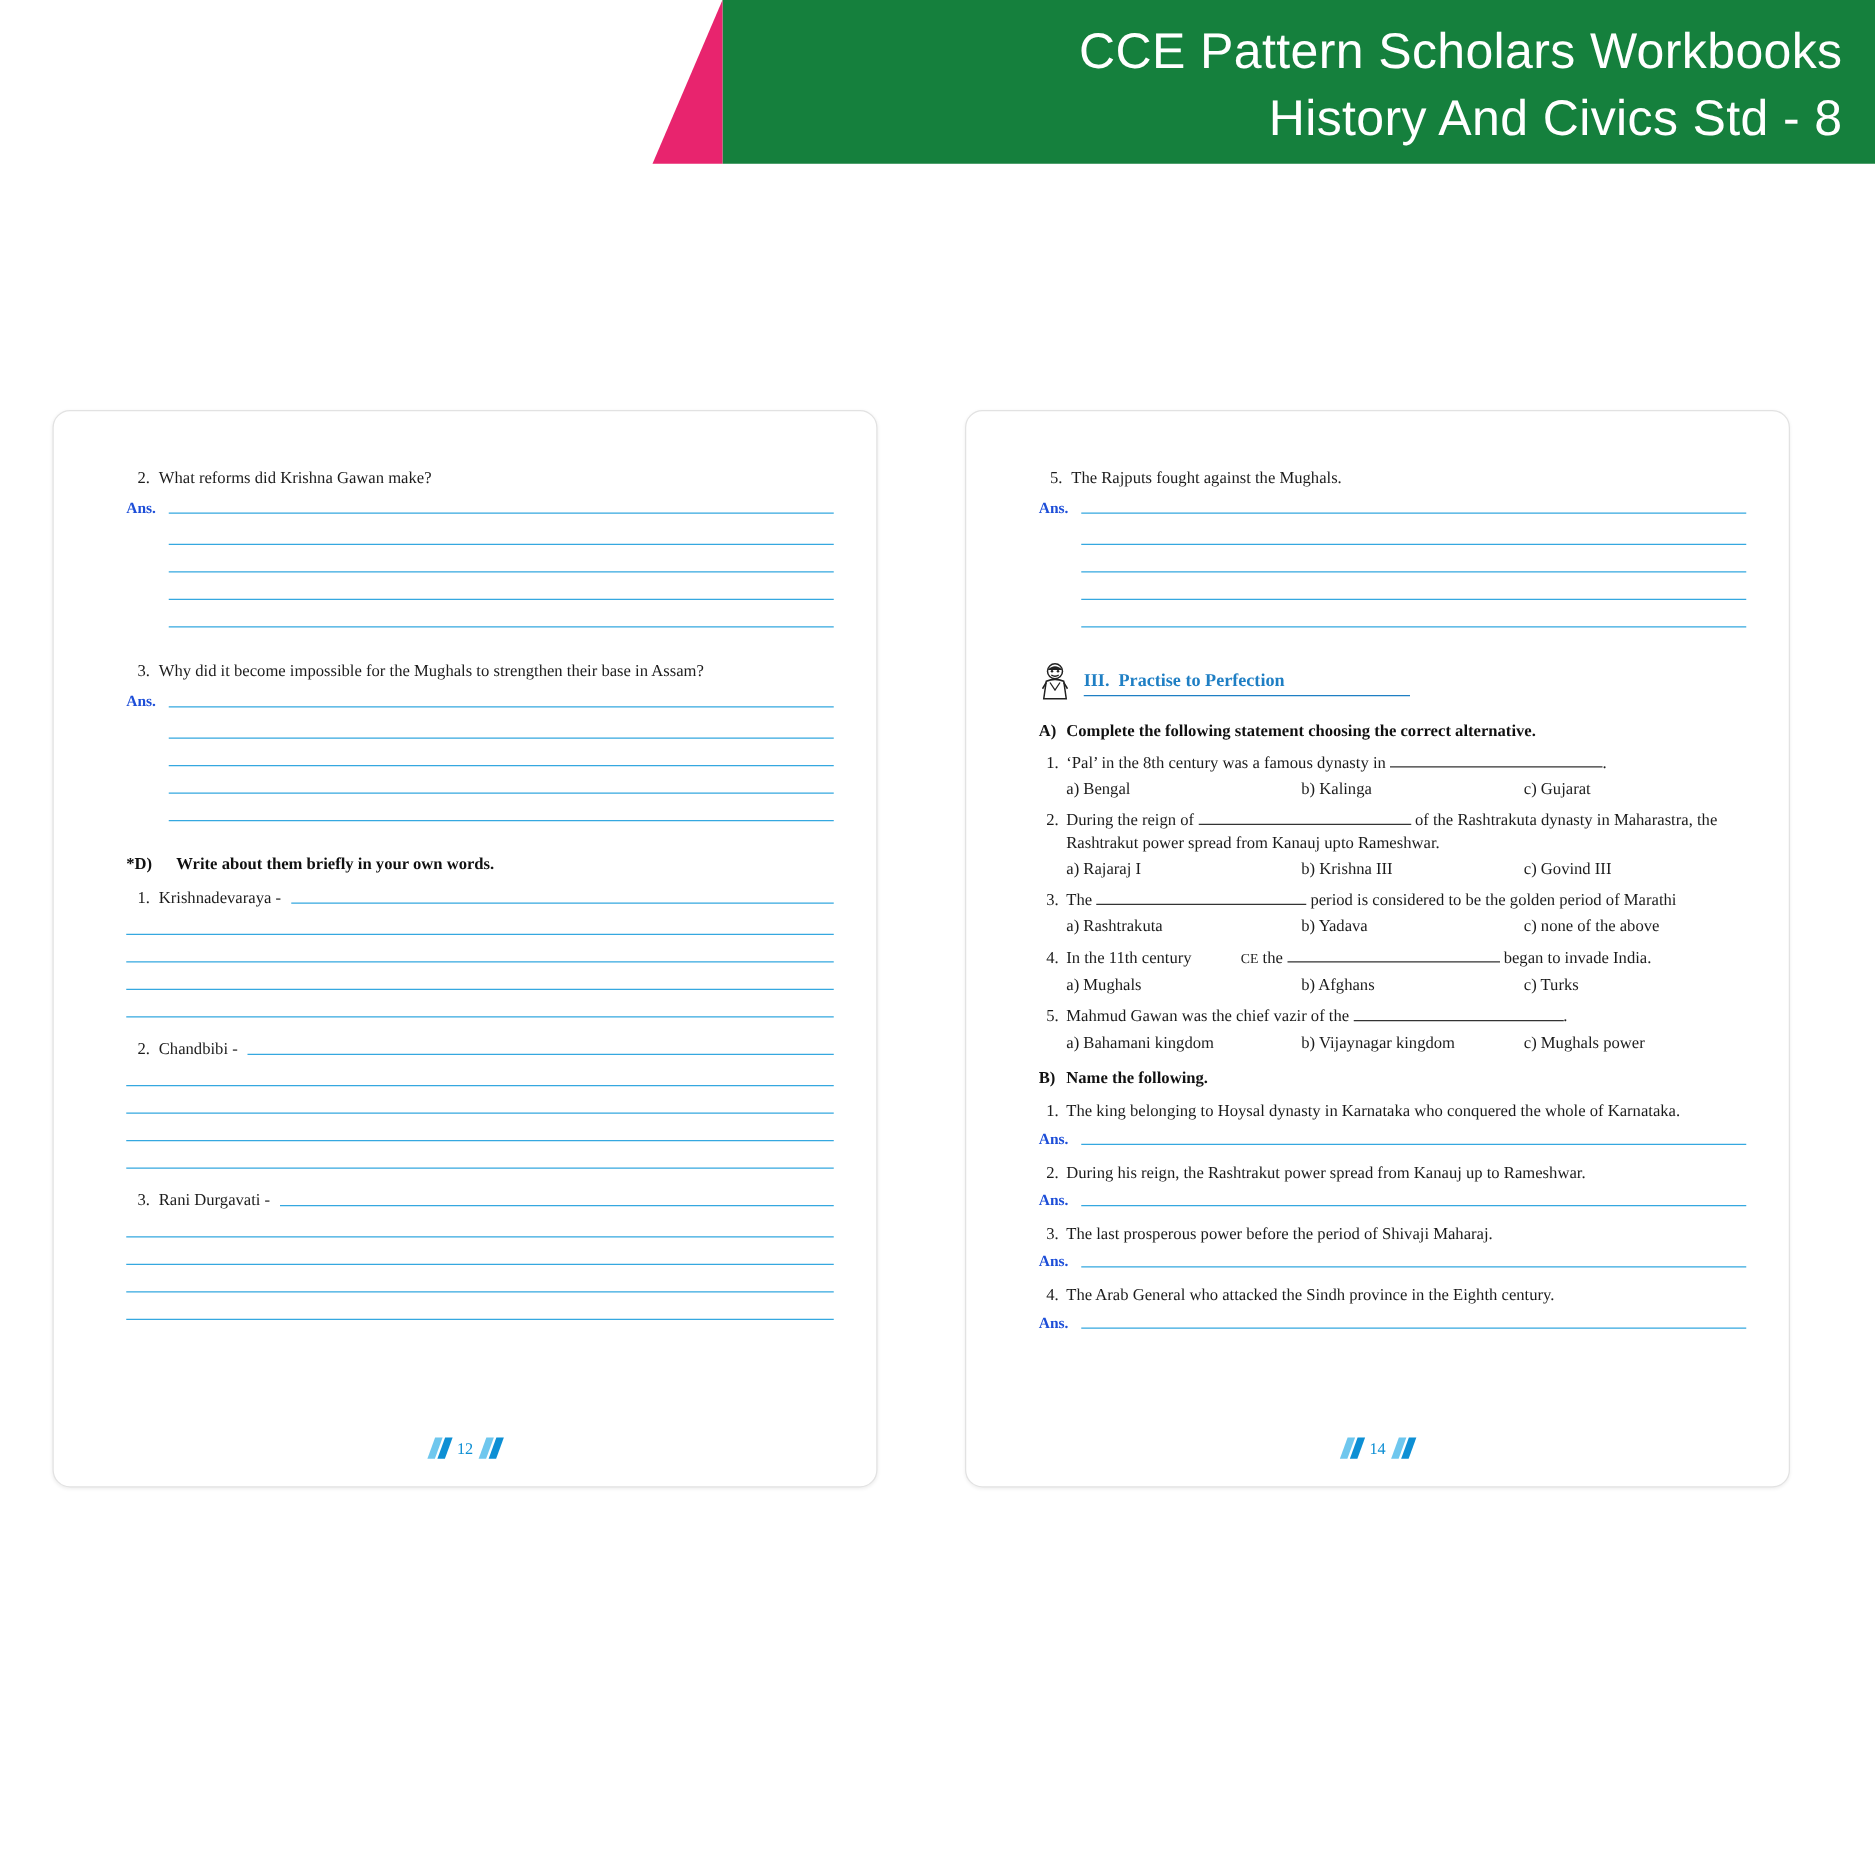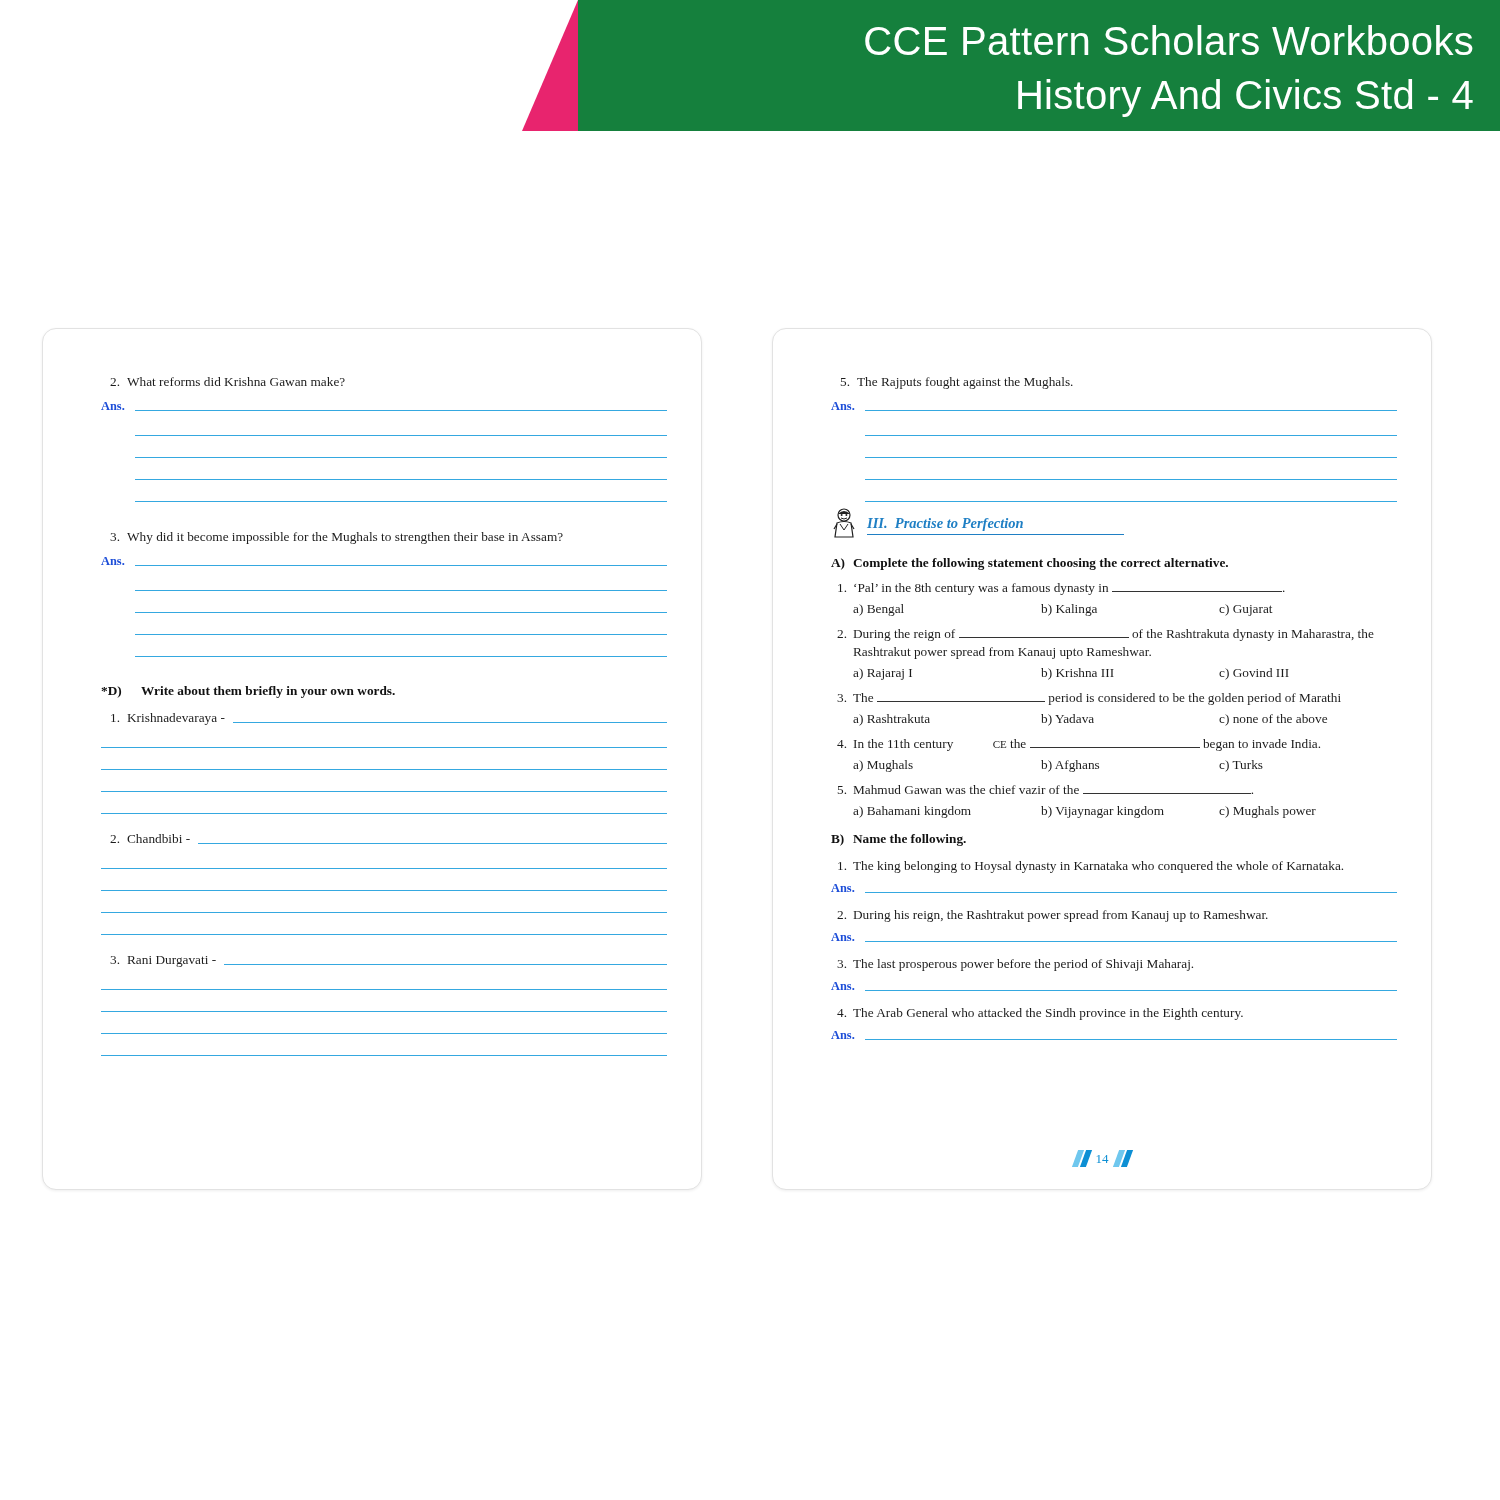--- a/index.html
+++ b/index.html
@@ -111,22 +111,21 @@
     transform: skewX(-20deg);
   }
   .slash.light { background: #6fc7ee; }
   .page-no .num { font-size: 13px; color: #0d8fd4; font-family: "Liberation Serif", serif; }
 
   
   .sec-head {
     display: flex;
     align-items: center;
     gap: 10px;
-    margin-top: 5px;
-    font-style: italic;
+    margin-top: 27px;
   }
   .sec-head .mascot {
     width: 26px; height: 36px;
     flex: 0 0 26px;
     position: relative;
   }
   .sec-head .mascot svg { display: block; }
   .sec-head .title {
     font-size: 14.5px;
     font-weight: bold;
@@ -159,21 +158,21 @@
   .name-item .n { width: 22px; flex: 0 0 22px; text-align: right; padding-right: 6px; }
   .name-row { display: flex; align-items: flex-end; margin-top: 7px; }
   .name-row .rule { flex: 1 1 auto; margin-bottom: 3px; }
   .small-caps { font-size: 11px; margin-left: 36px; }
 </style>
 </head>
 <body>
 
 <div class="banner">
   <div class="line1">CCE Pattern Scholars Workbooks</div>
-  <div class="line2">History And Civics Std - 4</div>
+  <div class="line2">History And Civics Std - 8</div>
 </div>
 
 <div class="page page-left">
   <div class="page-inner">
 
     <div class="q-row">
       <span class="q-num">2.</span>
       <span class="q-text">What reforms did Krishna Gawan make?</span>
     </div>
     <div class="ans-first">
@@ -240,20 +239,31 @@
       <span class="nm">Rani Durgavati -</span>
       <span class="rule"></span>
     </div>
     <div class="lines indent-full">
       <div class="rule"></div>
       <div class="rule"></div>
       <div class="rule"></div>
       <div class="rule"></div>
     </div>
 
+    <div class="page-no">
+      <span class="slash-pair">
+        <span class="slash light"></span>
+          <span class="slash"></span>
+      </span>
+      <span class="num">12</span>
+      <span class="slash-pair">
+        <span class="slash light"></span>
+          <span class="slash"></span>
+      </span>
+    </div>
   </div>
 </div>
 
 <div class="page page-right">
   <div class="page-inner" style="padding:44px 34px 0 58px">
 
     <div class="q-row">
       <span class="q-num">5.</span>
       <span class="q-text">The Rajputs fought against the Mughals.</span>
     </div>

